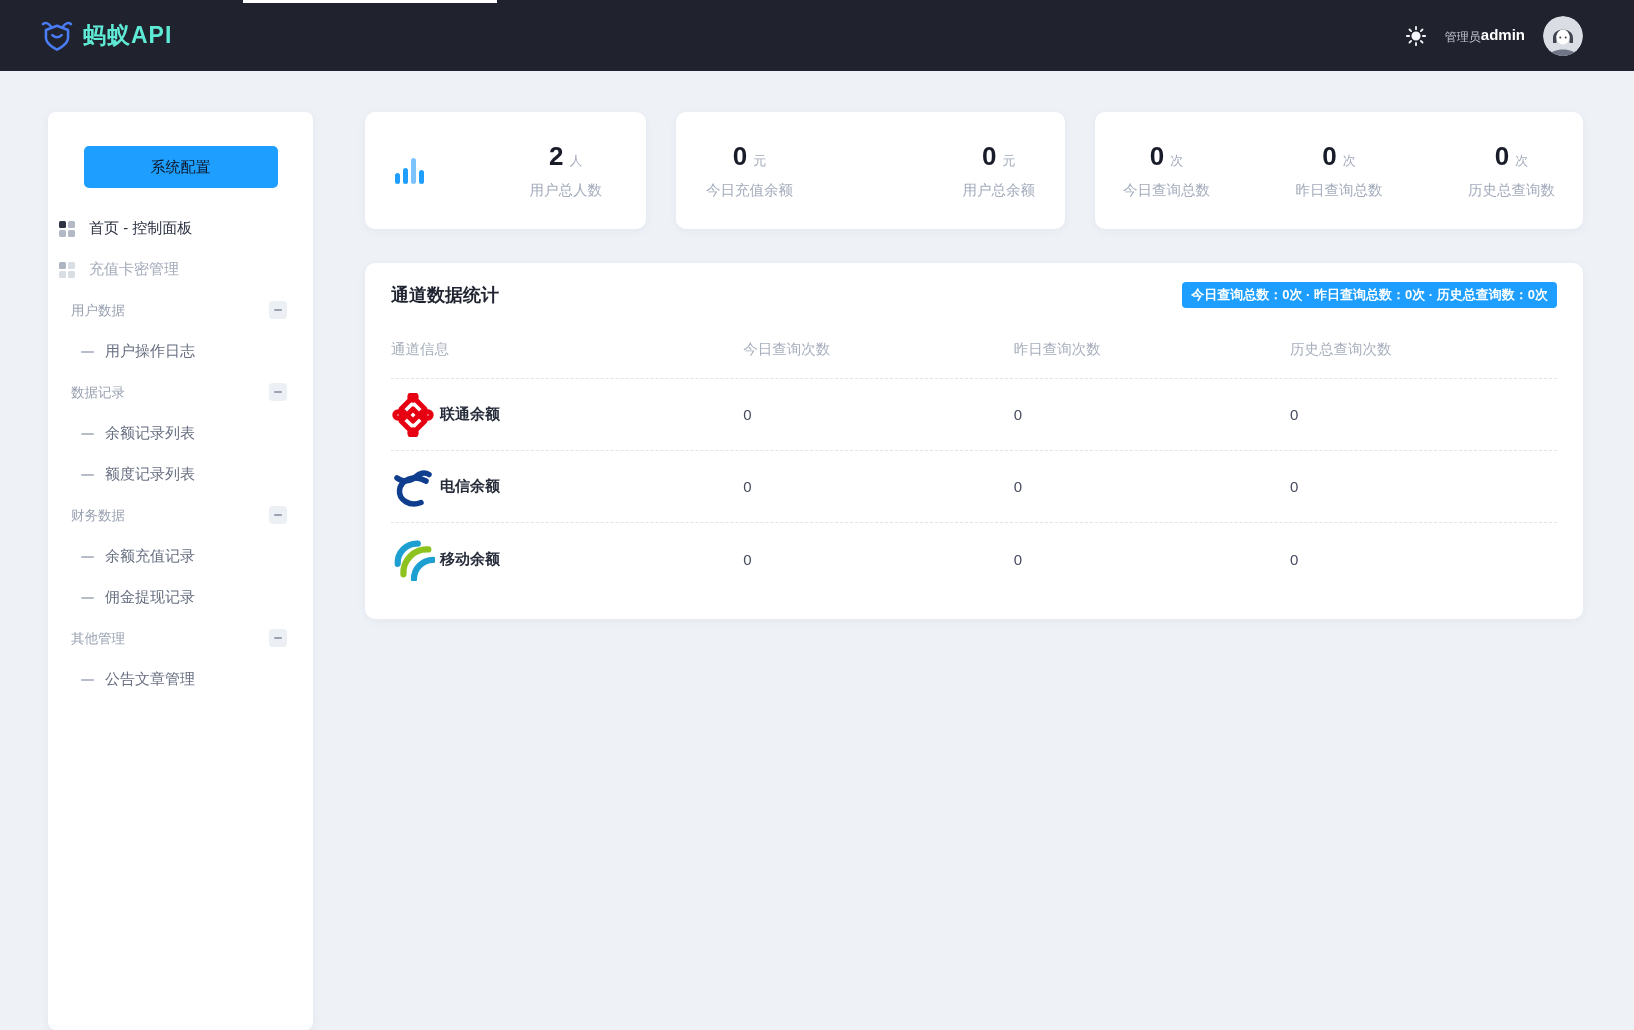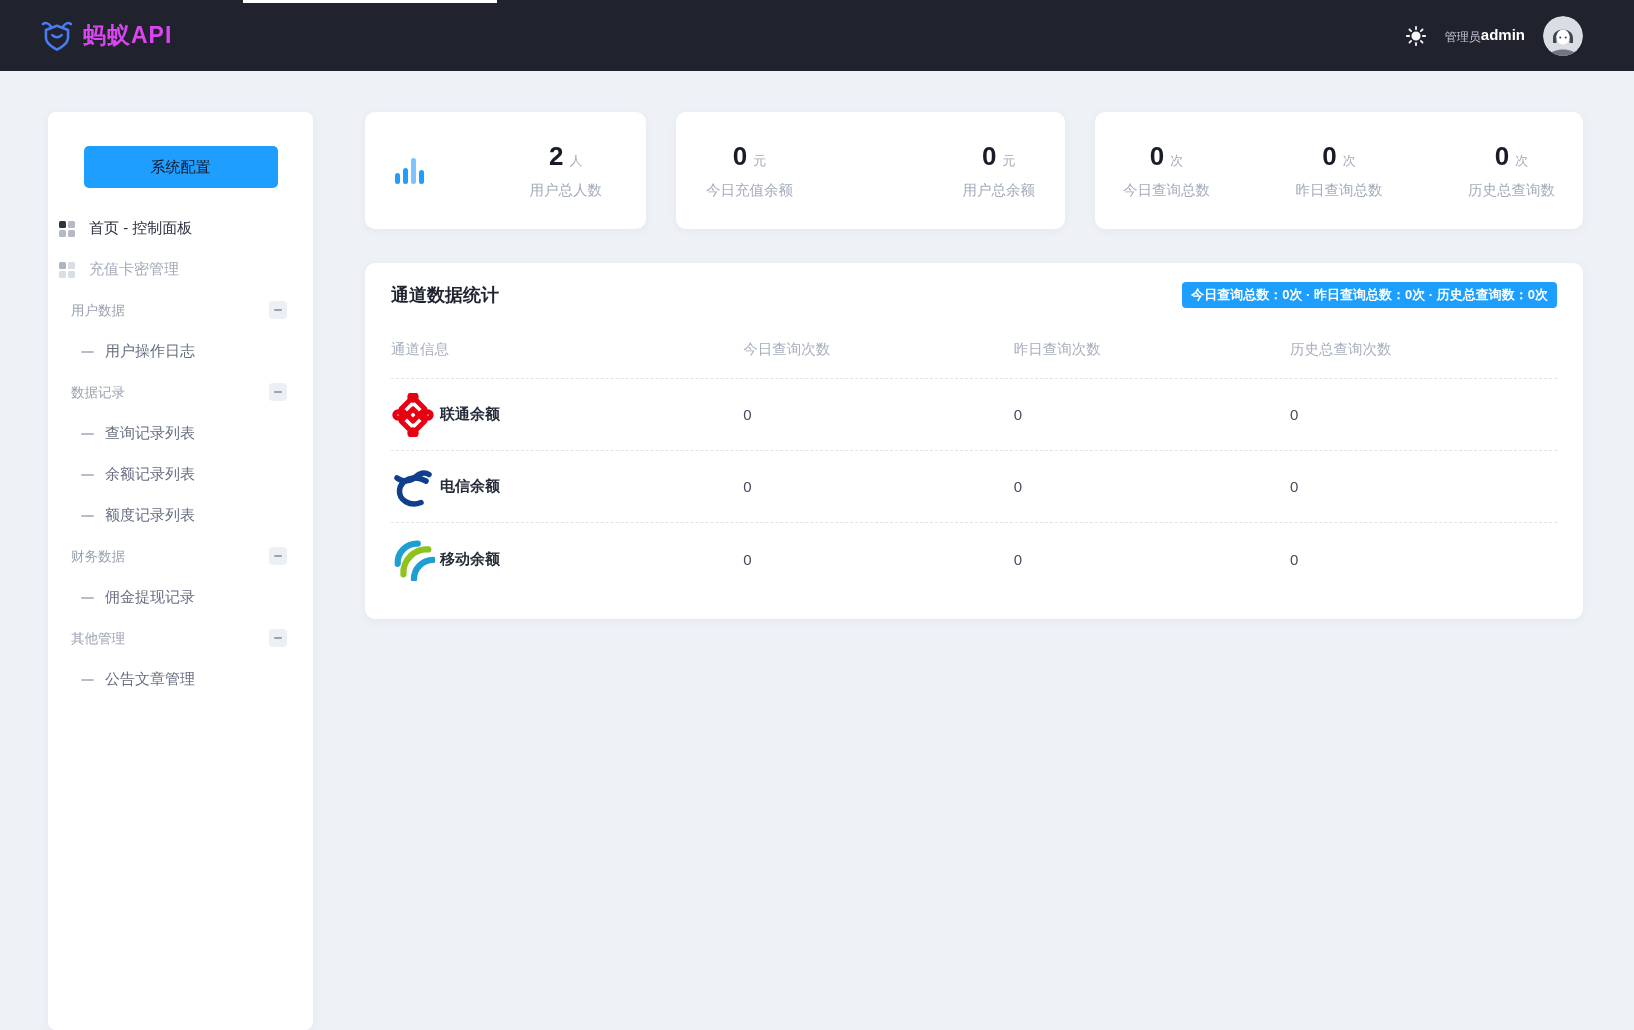--- a/index.html
+++ b/index.html
@@ -10,21 +10,21 @@
   }
 
   
   .app-header{
     position:absolute; left:0; top:0; width:1634px; height:71px;
     background:#20222e; display:flex; align-items:center;
     justify-content:space-between; padding:0 51px 0 40px;
   }
   .artifact{ position:absolute; left:243px; top:0; width:254px; height:3px; background:#fff; z-index:5;}
   .logo{ display:flex; align-items:center; gap:9px; cursor:pointer; }
-  .logo-text{ font-size:23px; font-weight:bold; color:#d946ef; letter-spacing:1px; }
+  .logo-text{ font-size:23px; font-weight:bold; color:#5eead4; letter-spacing:1px; }
   .header-right{ display:flex; align-items:center; gap:18px; }
   .sun-btn{ cursor:pointer; display:flex; }
   .user-meta{ display:flex; flex-direction:row; align-items:flex-end; line-height:1.25; }
   .user-role{ font-size:12px; color:#c3c7d2; }
   .user-name{ font-size:15px; font-weight:bold; color:#ffffff; }
   .avatar{ width:40px; height:40px; border-radius:50%; overflow:hidden; cursor:pointer; }
 
   
   .sidebar{
     position:absolute; left:48px; top:112px; width:265px; height:918px;
@@ -176,35 +176,35 @@
         <span class="lbl">用户操作日志</span>
       </div>
       <div class="m-row m-section">
         <span class="lbl">数据记录</span>
         <span class="minus-btn">
           <i></i>
         </span>
       </div>
       <div class="m-row m-sub">
         <span class="dash"></span>
-        <span class="lbl">查询记录列表</span>
-      </div>
-      <div class="m-row m-sub">
-        <span class="dash"></span>
         <span class="lbl">余额记录列表</span>
       </div>
       <div class="m-row m-sub">
         <span class="dash"></span>
         <span class="lbl">额度记录列表</span>
       </div>
       <div class="m-row m-section">
         <span class="lbl">财务数据</span>
         <span class="minus-btn">
           <i></i>
         </span>
+      </div>
+      <div class="m-row m-sub">
+        <span class="dash"></span>
+        <span class="lbl">余额充值记录</span>
       </div>
       <div class="m-row m-sub">
         <span class="dash"></span>
         <span class="lbl">佣金提现记录</span>
       </div>
       <div class="m-row m-section">
         <span class="lbl">其他管理</span>
         <span class="minus-btn">
           <i></i>
         </span>

